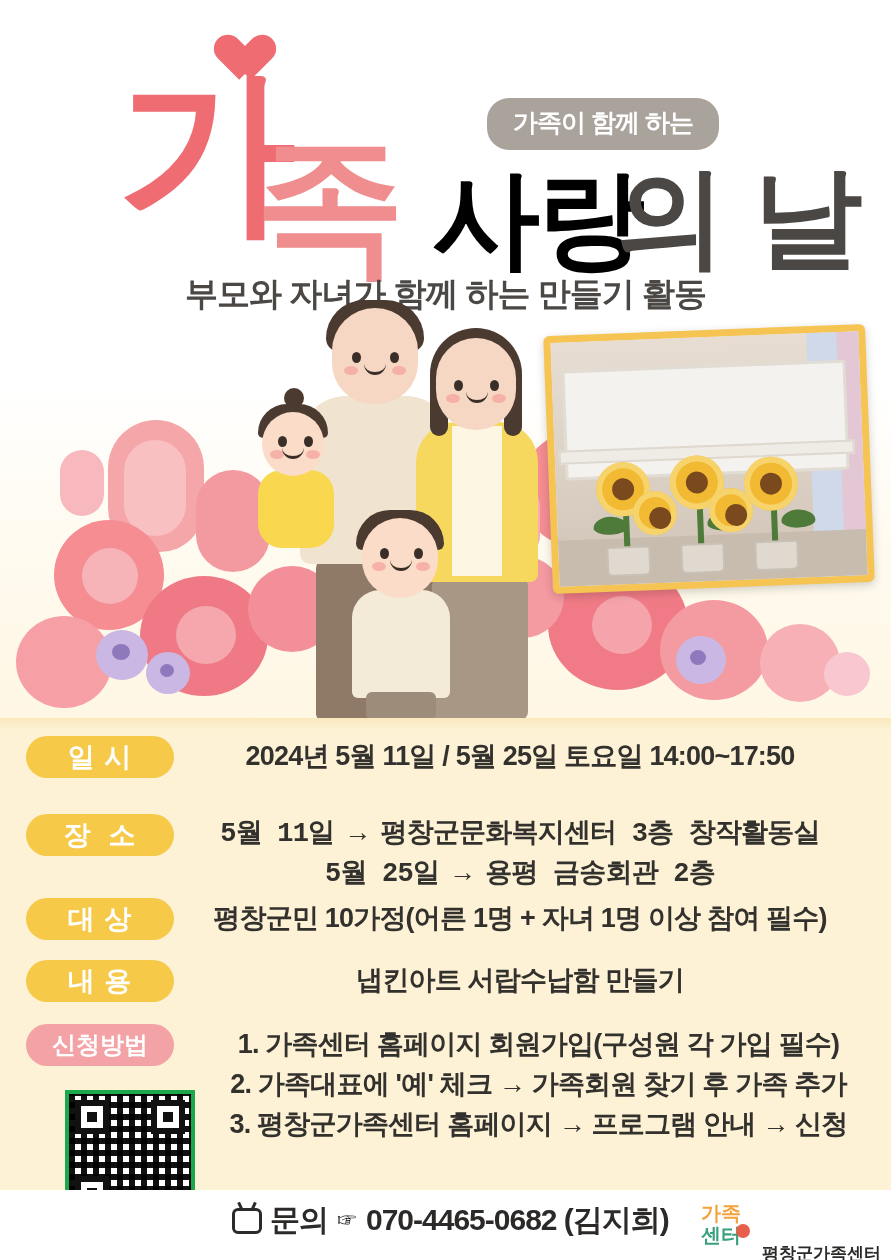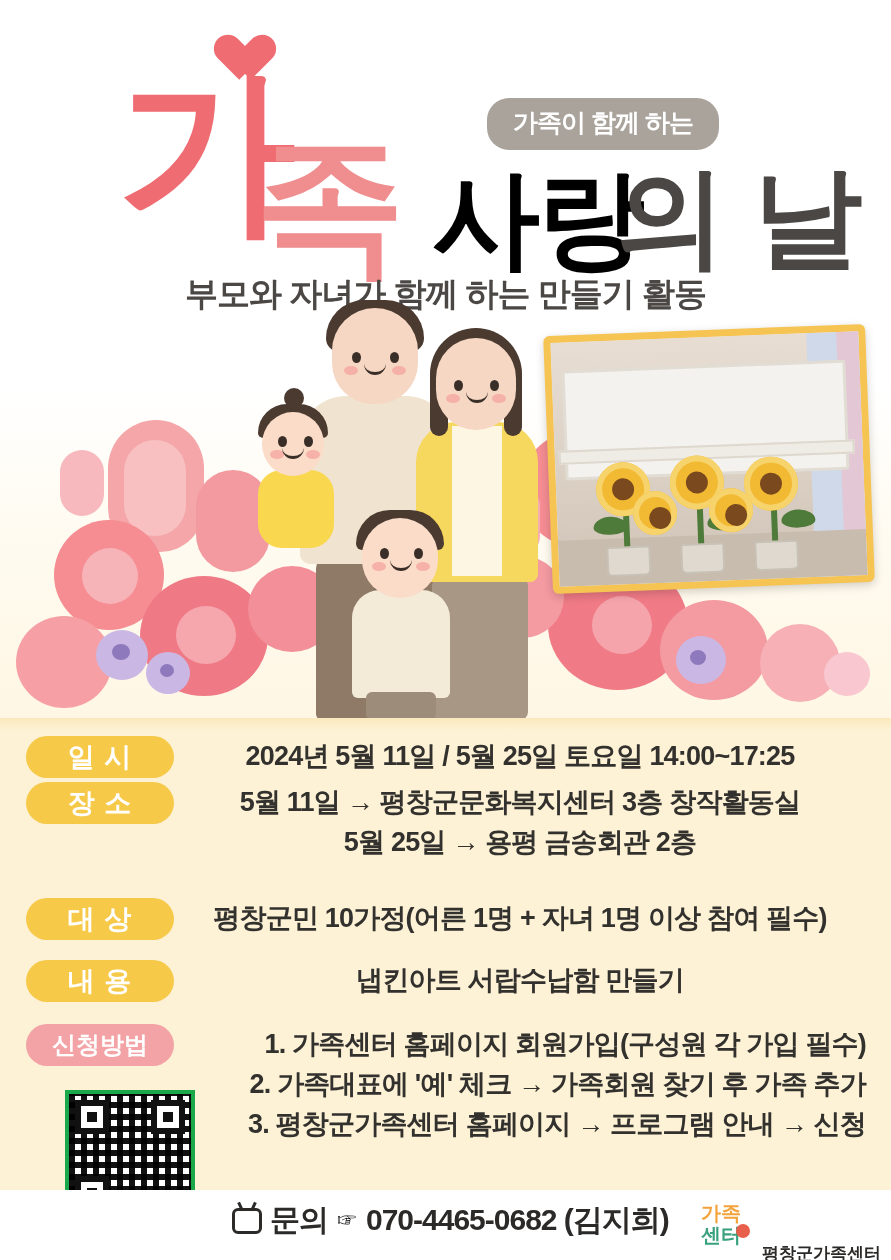--- a/index.html
+++ b/index.html
@@ -152,28 +152,28 @@
     flex: 0 0 auto;
   }
   .tag.pink { background:#f3a3a5; }
   .rowtext {
     margin-left: 16px;
     font-size: 27px; color:#33312e; font-weight:700; letter-spacing:-0.8px;
     line-height: 40px;
   }
   .r1 { left: 26px; top: 18px; width: 840px; }
   .r1 .rowtext { width: 660px; text-align:center; }
-  .r2 { left: 26px; top: 64px; width: 840px; }
+  .r2 { left: 26px; top: 96px; width: 840px; font-family: Liberation Mono, monospace; }
   .r2 .rowtext { width: 660px; text-align:center; }
   .r3 { left: 26px; top: 180px; width: 840px; }
   .r3 .rowtext { width: 660px; text-align:center; }
   .r4 { left: 26px; top: 242px; width: 840px; }
   .r4 .rowtext { width: 660px; text-align:center; }
   .r5 { left: 26px; top: 306px; width: 840px; gap: 21px; }
-  .r5 .rowtext { width: 660px; text-align:right; }
+  .r5 .rowtext { width: 660px; text-align:center; }
   .r5 .tag { background:#f3a3a5; font-size:24px; letter-spacing:0; }
 
   
   .qr-block { position:absolute; left:36px; top:1090px; width:188px; }
   .qr {
     width: 130px; height: 130px; margin: 0 auto;
     background:
       repeating-linear-gradient(90deg,#111 0 6px,#fff 6px 12px),
       repeating-linear-gradient(0deg,#111 0 6px,#fff 6px 12px);
     background-blend-mode: multiply;
@@ -334,21 +334,21 @@
       <div class="pot" style="left:48px;top:206px;"></div>
       <div class="pot" style="left:122px;top:206px;"></div>
       <div class="pot" style="left:196px;top:206px;"></div>
     </div>
   </div>
 
   <div class="info">
 
     <div class="row r1">
       <div class="tag">일    시</div>
-      <div class="rowtext">2024년 5월 11일 / 5월 25일 토요일 14:00~17:25</div>
+      <div class="rowtext">2024년 5월 11일 / 5월 25일 토요일 14:00~17:50</div>
     </div>
 
     <div class="row r2">
       <div class="tag">장    소</div>
       <div class="rowtext">
         <div>5월 11일 → 평창군문화복지센터 3층 창작활동실</div>
         <div>5월 25일 → 용평 금송회관 2층</div>
       </div>
     </div>
 

